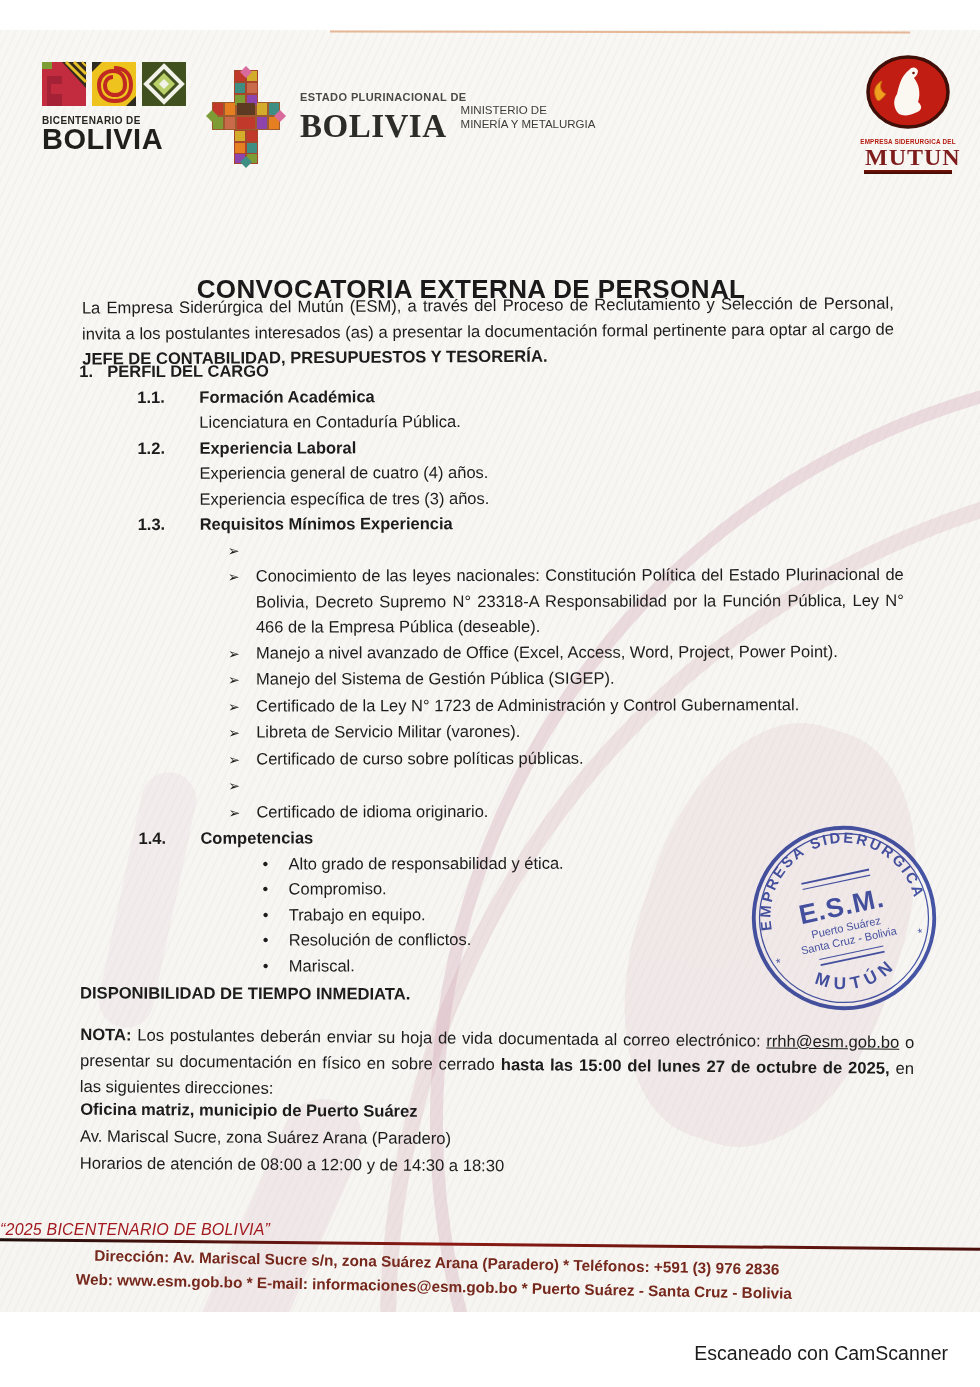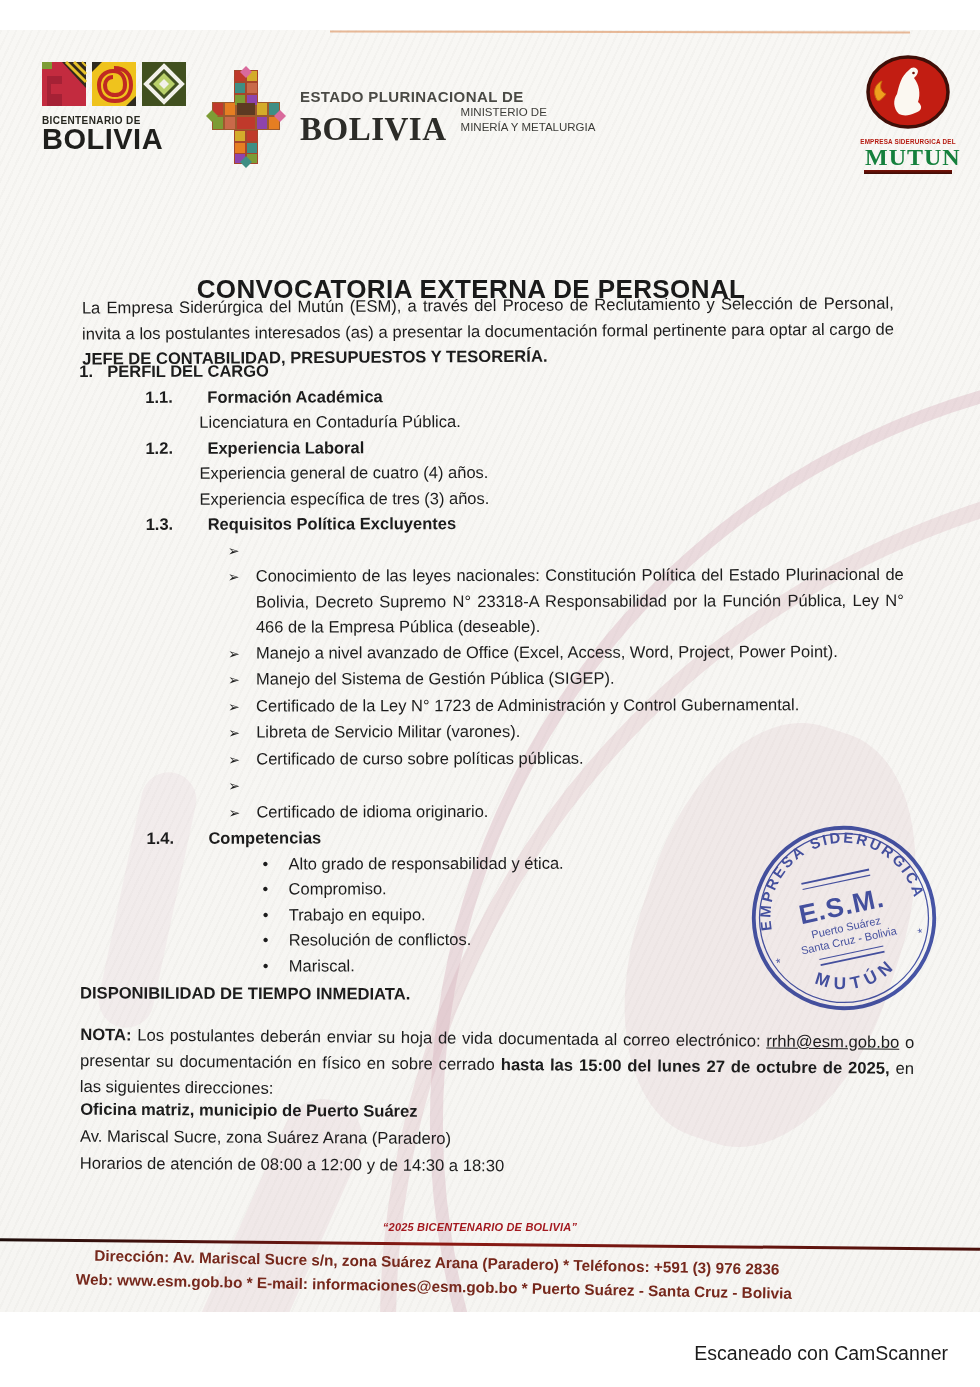--- a/index.html
+++ b/index.html
@@ -27,44 +27,44 @@
   .wm-band2{left:120px;top:740px;width:55px;height:260px;border-radius:30px;
            background:rgba(222,194,204,.18);transform:rotate(12deg);}
 
   
   .hdr{position:absolute;z-index:2;}
   .hdr-left{left:42px;top:60px;width:170px;}
   .hdr-left .bic1{font-size:10px;font-weight:600;letter-spacing:.4px;color:#26261f;margin-top:3px;}
   .hdr-left .bic2{font-size:29px;font-weight:800;letter-spacing:.5px;color:#1f1f1c;line-height:.95;}
   .hdr-center{left:204px;top:66px;display:flex;align-items:center;}
   .hdr-center .txt{margin-left:12px;}
-  .estado-small{font-size:15px;font-weight:700;letter-spacing:.4px;color:#4a4a45;}
+  .estado-small{font-size:11px;font-weight:700;letter-spacing:.4px;color:#4a4a45;}
   .bol-row{display:flex;align-items:flex-end;}
   .estado-big{font-family:"Liberation Serif", serif;font-size:33px;font-weight:800;
               color:#2c2c28;line-height:1;letter-spacing:.5px;}
   .ministry{margin-left:14px;margin-bottom:12px;font-size:11.5px;color:#3c3c38;line-height:1.25;}
   .hdr-right{left:856px;top:54px;width:104px;text-align:center;}
   .mutun-small{font-size:6.3px;font-weight:800;letter-spacing:.2px;color:#b51a10;margin-top:2px;}
   .mutun-big{font-family:"Liberation Serif", serif;font-size:24px;font-weight:800;
-             color:#15803d;letter-spacing:1px;line-height:1;margin-left:9px;}
+             color:#7f1d1d;letter-spacing:1px;line-height:1;margin-left:9px;}
   .mutun-bar{width:88px;height:4px;margin:1px auto 0;background:linear-gradient(#7a1208,#3f0c05);}
 
   
   .doc-title{position:absolute;left:0;top:234px;width:942px;text-align:center;z-index:2;
              font-size:26px;font-weight:800;letter-spacing:.4px;color:#1a1a1a;margin-top:40px;}
   .intro{position:absolute;left:82px;top:276px;width:812px;z-index:2;
          font-size:16.6px;line-height:25.5px;text-align:justify;transform:rotate(-.35deg);}
   .b{font-weight:700;}
   .content{position:absolute;left:80px;top:358px;width:824px;z-index:2;
            font-size:16.5px;line-height:25.5px;transform:rotate(-.15deg);}
   .row{display:flex;}
   .lvl1 .num{width:28px;font-weight:700;}
   .lvl1 .h{font-weight:700;}
   .lvl2{padding-left:58px;}
-  .lvl2 .num{width:62px;font-weight:700;margin-left:8px;}
+  .lvl2 .num{width:62px;font-weight:700;}
   .lvl2 .h{font-weight:700;}
   .item{padding-left:120px;}
   ul.arrows,ul.dots{list-style:none;margin:0;padding:0;}
   ul.arrows li{display:flex;padding-left:148px;}
   ul.arrows .mk{width:28px;flex:none;font-size:14px;padding-top:1px;}
   ul.arrows .tx{text-align:justify;}
   ul.dots li{display:flex;padding-left:182px;}
   ul.dots .mk{width:26px;flex:none;}
 
   
@@ -72,22 +72,22 @@
   .nota{position:absolute;left:80px;top:1009px;width:834px;z-index:2;font-size:16.6px;
         line-height:26px;text-align:justify;transform:rotate(.55deg);}
   .u{text-decoration:underline;}
   .office{position:absolute;left:80px;top:1097px;z-index:2;font-size:16.6px;line-height:27px;transform:rotate(.35deg);}
 
   
   .stamp{position:absolute;left:748px;top:822px;width:192px;height:192px;z-index:3;
          transform:rotate(-12deg);opacity:.88;mix-blend-mode:multiply;pointer-events:none;}
 
   
-  .quote{position:absolute;left:0;top:1221px;width:960px;text-align:center;z-index:2;
-         font-size:11px;font-weight:700;font-style:italic;color:#a3191f;letter-spacing:.2px;}
+  .quote{position:absolute;left:0;top:1221px;width:960px;text-align:left;z-index:2;
+         font-size:16px;font-weight:400;font-style:italic;color:#a3191f;letter-spacing:.2px;}
   .frule{position:absolute;left:0;top:1243px;width:980px;height:3px;z-index:2;
          background:linear-gradient(90deg,#1d0d0a,#8c1a14 45%,#4a100b);transform:rotate(.55deg);}
   .contact{position:absolute;left:72px;top:1252px;width:856px;z-index:2;color:#76281c;
            font-size:15.3px;font-weight:700;line-height:24px;transform:rotate(1.15deg);}
   .contact .l1{padding-left:22px;}
   .contact .l2{padding-left:4px;}
   .camscan{position:absolute;right:32px;top:1342px;z-index:2;font-size:19.5px;color:#1b1b1b;}
 </style>
 </head>
 <body>
@@ -195,21 +195,21 @@
     </div>
     <div class="item">Licenciatura en Contaduría Pública.</div>
     <div class="row lvl2">
       <span class="num">1.2.</span>
       <span class="h">Experiencia Laboral</span>
     </div>
     <div class="item">Experiencia general de cuatro (4) años.</div>
     <div class="item">Experiencia específica de tres (3) años.</div>
     <div class="row lvl2">
       <span class="num">1.3.</span>
-      <span class="h">Requisitos Política Excluyentes</span>
+      <span class="h">Requisitos Mínimos Experiencia</span>
     </div>
     <ul class="arrows">
       <li>
           <span class="mk">➢</span>
         </li>
       <li>
           <span class="mk">➢</span>
           <span class="tx">Conocimiento de las leyes nacionales: Constitución Política del Estado Plurinacional de Bolivia, Decreto Supremo N° 23318-A Responsabilidad por la Función Pública, Ley N° 466 de la Empresa Pública (deseable).</span>
         </li>
       <li>

